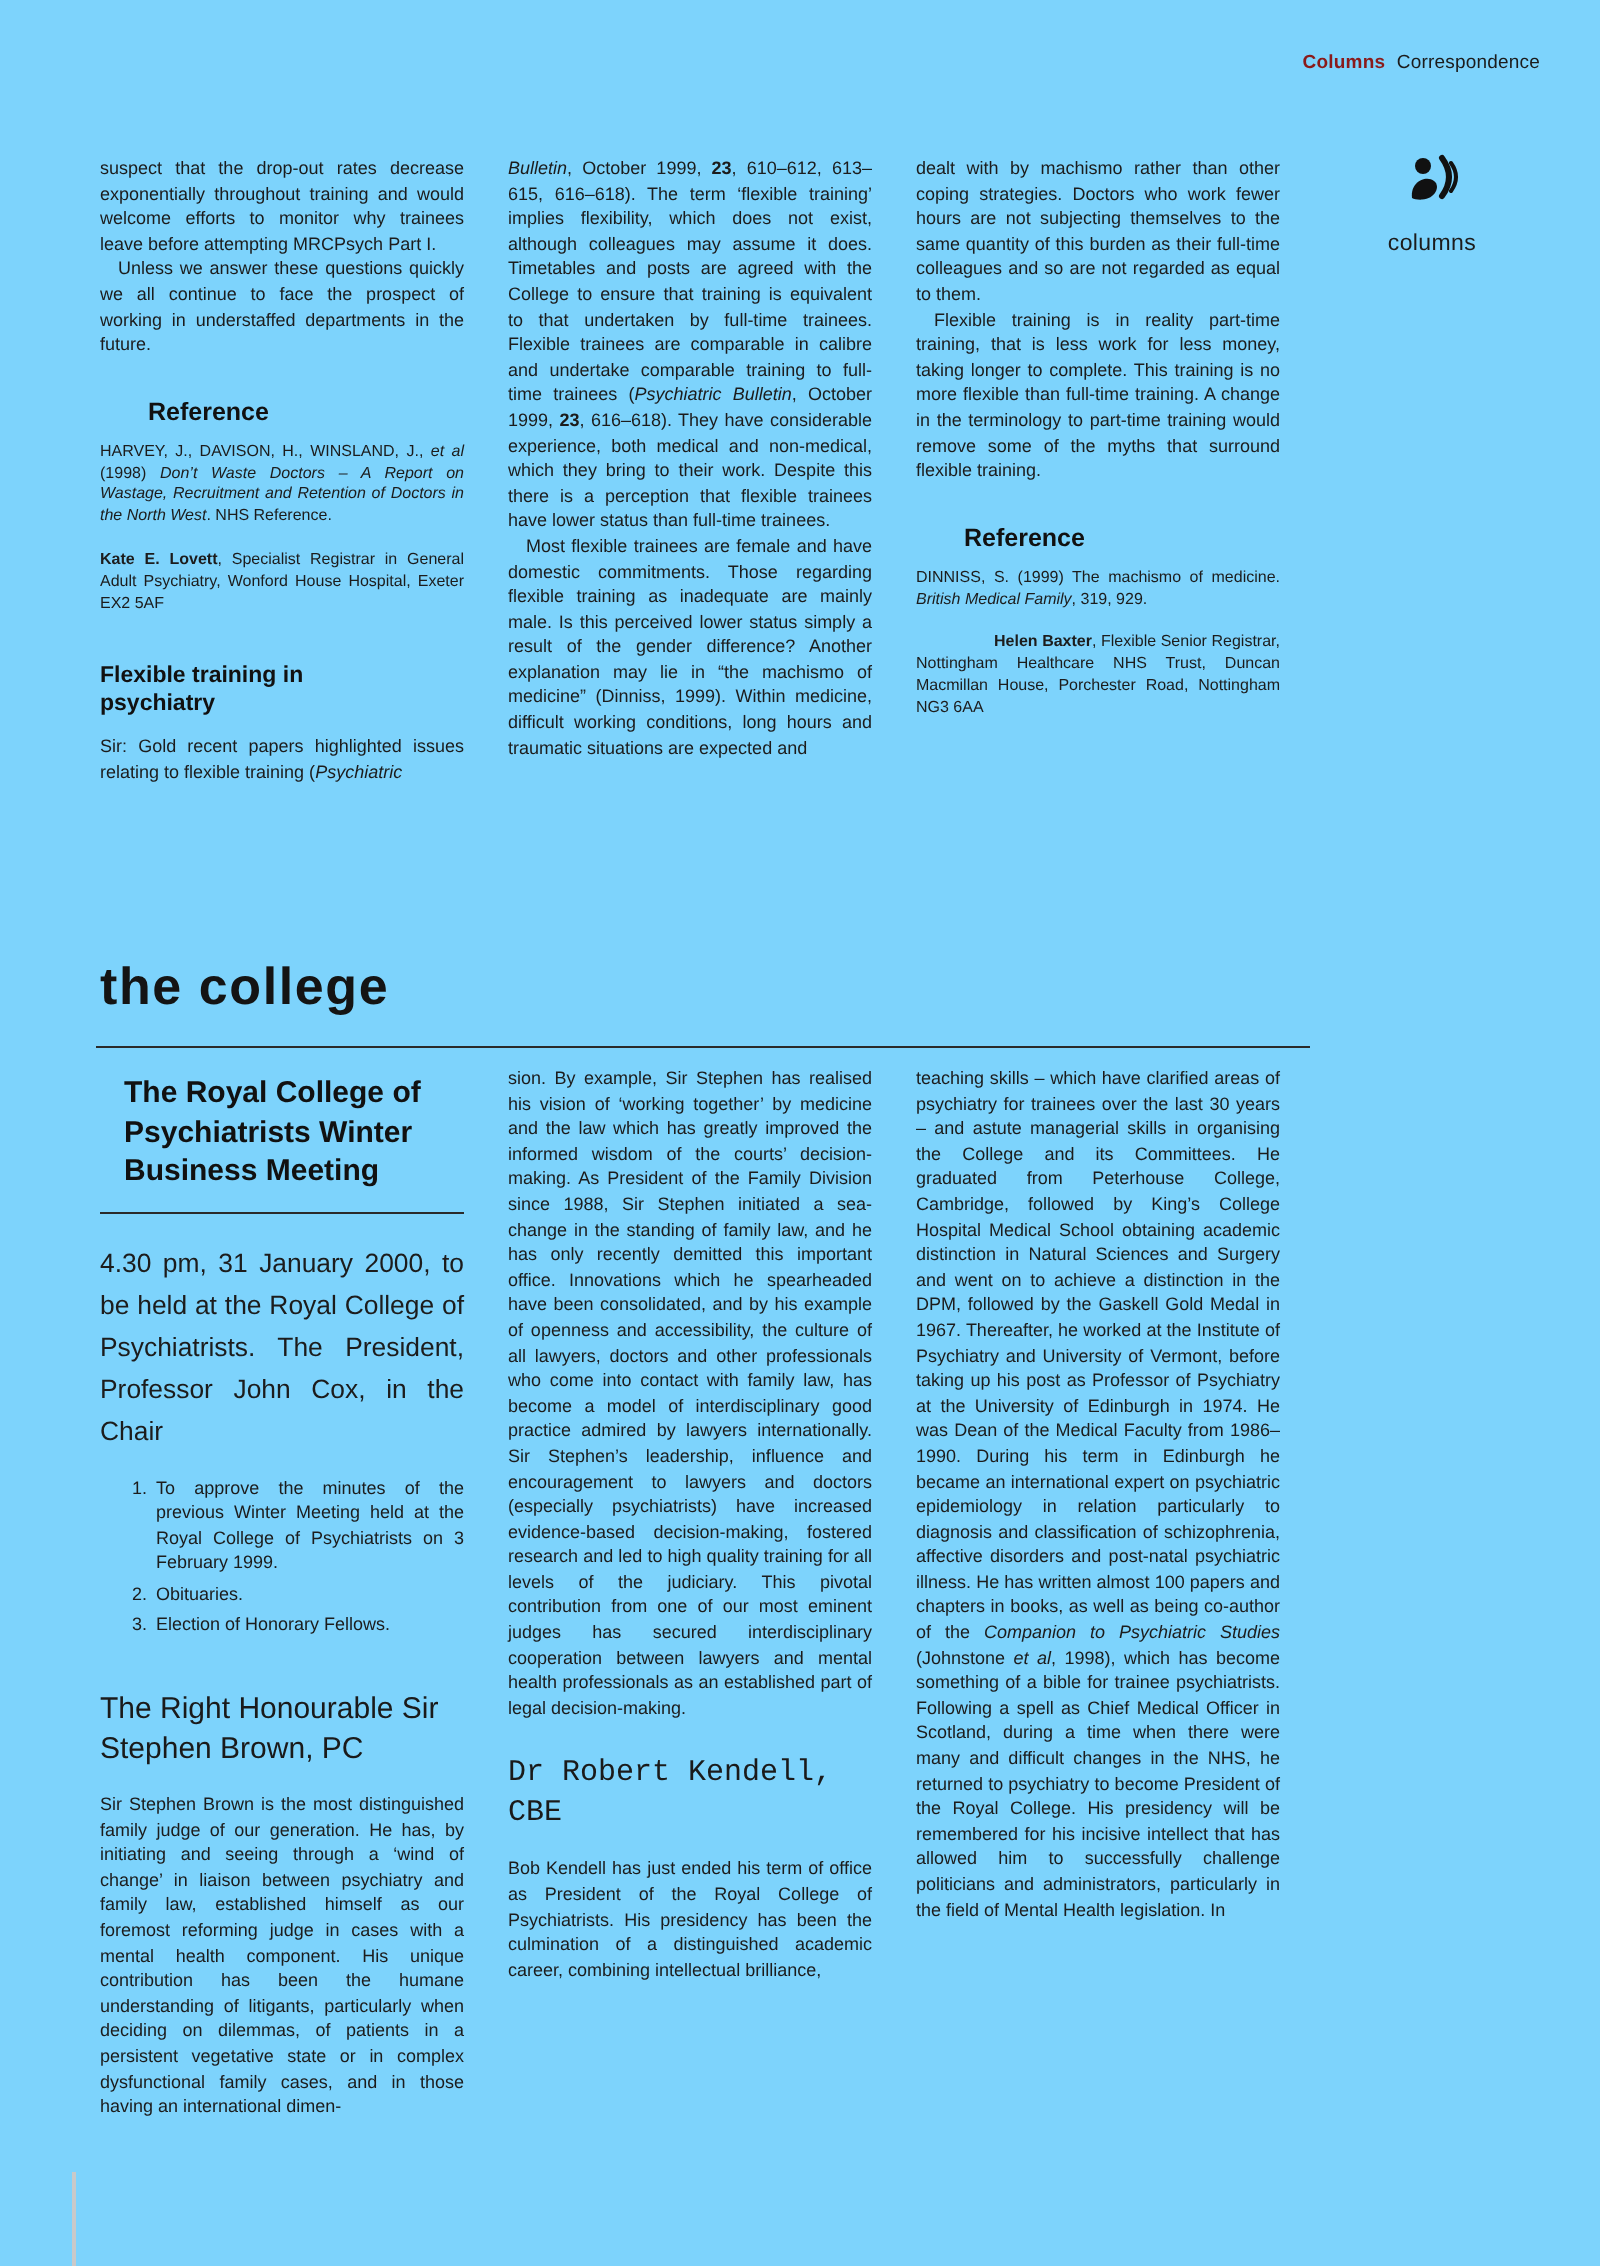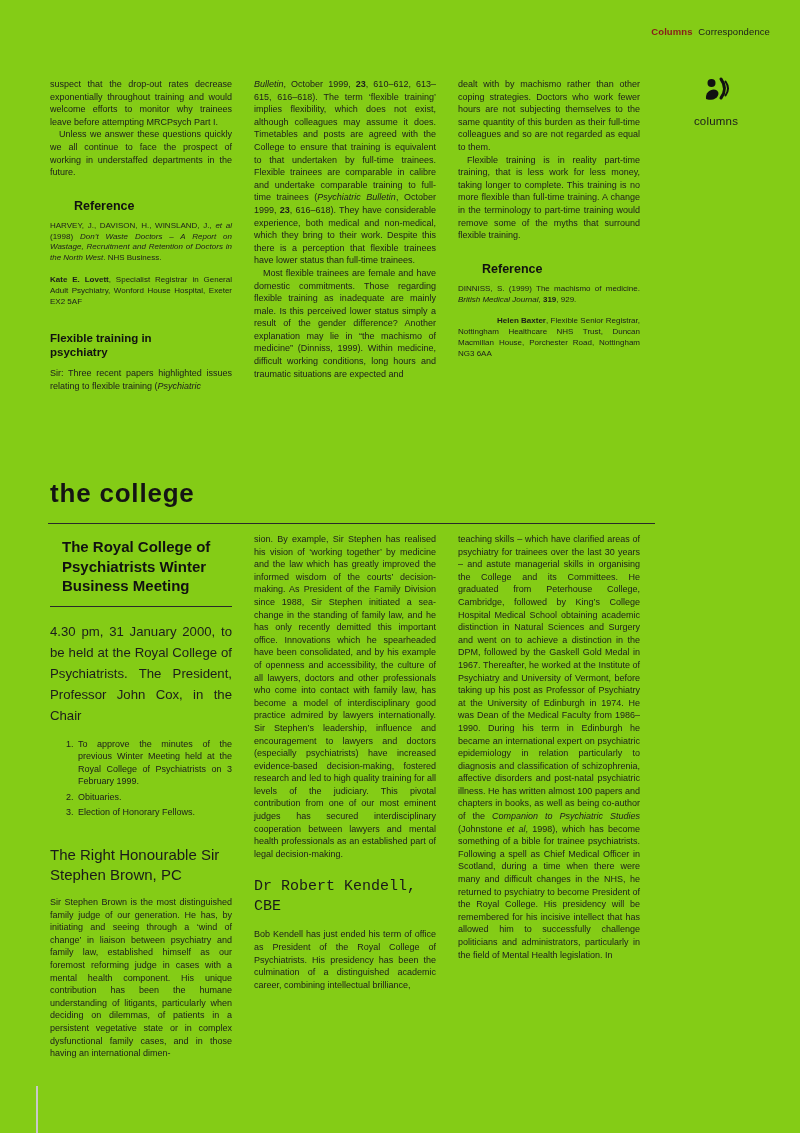--- a/index.html
+++ b/index.html
@@ -1,18 +1,18 @@
 <!DOCTYPE html>
 <html style="--accent: #8a1a1a;"><head>
 <meta charset="utf-8">
 <style>
   * { margin:0; padding:0; box-sizing:border-box; }
   html,body { background:#fff; }
   body { font-family:"Liberation Sans","DejaVu Sans",sans-serif; color:#1c1c1c; }
-  .page { position:relative; width:800px; height:1133px; background:#84cc16; margin:0 auto; overflow:hidden; outline:1px solid #e2e2e2; }
+  .page { position:relative; width:800px; height:1133px; background:#7dd3fc; margin:0 auto; overflow:hidden; outline:1px solid #e2e2e2; }
 
   
   .running-head { position:absolute; top:26px; right:30px; font-size:9.5px; letter-spacing:.1px; }
   .rh-section { font-weight:700; color:var(--accent,#8a1a1a); }
   .rh-sub { color:#1c1c1c; margin-left:3px; }
 
   
   .corr { position:absolute; left:50px; top:78px; width:590px; display:flex; gap:22px; }
   .col { width:182px; }
   .body { font-size:9px; line-height:12.6px; text-align:justify; color:#1c1c1c; }
@@ -54,34 +54,34 @@
   <div class="running-head">
     <span class="rh-section">Columns</span>
     <span class="rh-sub">Correspondence</span>
   </div>
 
   <div class="corr">
     <div class="col">
       <p class="body">suspect that the drop-out rates decrease exponentially throughout training and would welcome efforts to monitor why trainees leave before attempting MRCPsych Part I.</p>
       <p class="body indent">Unless we answer these questions quickly we all continue to face the prospect of working in understaffed departments in the future.</p>
       <h3 class="ref-head">Reference</h3>
-      <p class="ref"><span>HARVEY, J., DAVISON, H., WINSLAND, J., </span><span style="font-style: italic;">et al</span><span> (1998) </span><span style="font-style: italic;">Don’t Waste Doctors – A Report on Wastage, Recruitment and Retention of Doctors in the North West</span><span>. NHS Business.</span></p>
+      <p class="ref"><span>HARVEY, J., DAVISON, H., WINSLAND, J., </span><span style="font-style: italic;">et al</span><span> (1998) </span><span style="font-style: italic;">Don’t Waste Doctors – A Report on Wastage, Recruitment and Retention of Doctors in the North West</span><span>. NHS Reference.</span></p>
       <p class="sig"><span style="font-weight: 700;">Kate E. Lovett</span><span>, Specialist Registrar in General Adult Psychiatry, Wonford House Hospital, Exeter EX2 5AF</span></p>
       <h4 class="letter-head">Flexible training in psychiatry</h4>
-      <p class="body"><span>Sir: Three recent papers highlighted issues relating to flexible training (</span><span style="font-style: italic;">Psychiatric</span></p>
+      <p class="body"><span>Sir: Gold recent papers highlighted issues relating to flexible training (</span><span style="font-style: italic;">Psychiatric</span></p>
     </div>
     <div class="col">
       <p class="body"><span style="font-style: italic;">Bulletin</span><span>, October 1999, </span><span style="font-weight: 700;">23</span><span>, 610–612, 613–615, 616–618). The term ‘flexible training’ implies flexibility, which does not exist, although colleagues may assume it does. Timetables and posts are agreed with the College to ensure that training is equivalent to that undertaken by full-time trainees. Flexible trainees are comparable in calibre and undertake comparable training to full-time trainees (</span><span style="font-style: italic;">Psychiatric Bulletin</span><span>, October 1999, </span><span style="font-weight: 700;">23</span><span>, 616–618). They have considerable experience, both medical and non-medical, which they bring to their work. Despite this there is a perception that flexible trainees have lower status than full-time trainees.</span></p>
       <p class="body indent">Most flexible trainees are female and have domestic commitments. Those regarding flexible training as inadequate are mainly male. Is this perceived lower status simply a result of the gender difference? Another explanation may lie in “the machismo of medicine” (Dinniss, 1999). Within medicine, difficult working conditions, long hours and traumatic situations are expected and</p>
     </div>
     <div class="col">
       <p class="body">dealt with by machismo rather than other coping strategies. Doctors who work fewer hours are not subjecting themselves to the same quantity of this burden as their full-time colleagues and so are not regarded as equal to them.</p>
       <p class="body indent">Flexible training is in reality part-time training, that is less work for less money, taking longer to complete. This training is no more flexible than full-time training. A change in the terminology to part-time training would remove some of the myths that surround flexible training.</p>
       <h3 class="ref-head">Reference</h3>
-      <p class="ref"><span>DINNISS, S. (1999) The machismo of medicine. </span><span style="font-style: italic;">British Medical Journal</span><span>, </span><span style="font-weight: 700;">319</span><span>, 929.</span></p>
+      <p class="ref"><span>DINNISS, S. (1999) The machismo of medicine. </span><span style="font-style: italic;">British Medical Family</span><span>, </span><span style="font-weight: 400;">319</span><span>, 929.</span></p>
       <p class="sig"><span style="font-weight: 700; padding-left: 39px;">Helen Baxter</span><span>, Flexible Senior Registrar, Nottingham Healthcare NHS Trust, Duncan Macmillan House, Porchester Road, Nottingham NG3 6AA</span></p>
     </div>
   </div>
 
   <div class="logo-block">
     <span class="logo-icon">
       <svg viewBox="0 0 30 32" xmlns="http://www.w3.org/2000/svg">
         <circle cx="10.5" cy="7" r="4" fill="#111"></circle>
         <path d="M5 23 C4 15 12 11.5 16 14.5 C19.5 17.2 16.5 23.5 10 23.8 C7.8 23.9 6 23.6 5 23 Z" fill="#111"></path>
         <path d="M20 3 q7 9.5 0 19" stroke="#111" stroke-width="3" fill="none" stroke-linecap="round"></path>

